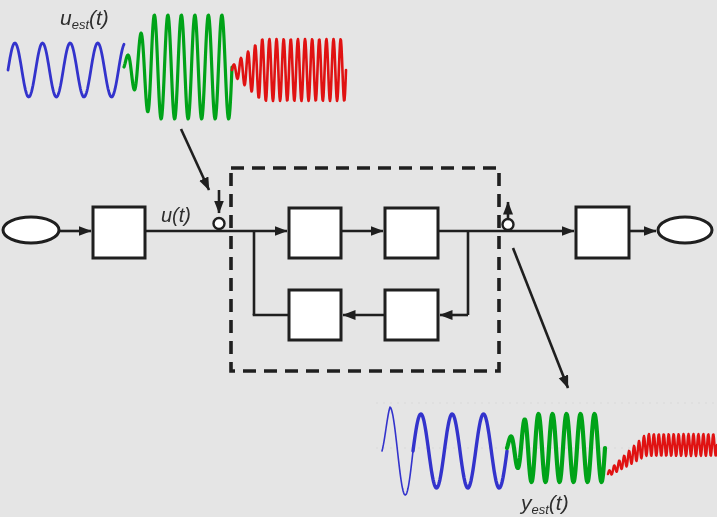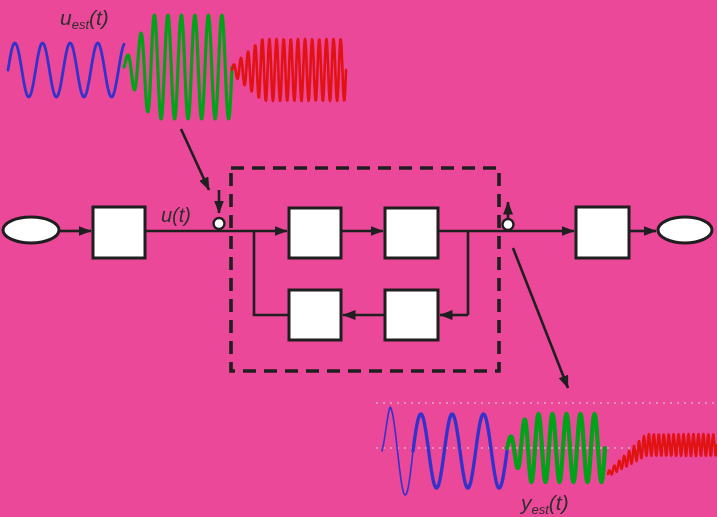--- a/index.html
+++ b/index.html
@@ -1,16 +1,16 @@
 <!DOCTYPE html>
 <html><head>
 <meta charset="utf-8">
 <style>
   html,body{margin:0;padding:0;background:#ffffff;}
-  #stage{position:relative;width:717px;height:517px;background:#ec4899;overflow:hidden;}
+  #stage{position:relative;width:717px;height:517px;background:#e5e5e5;overflow:hidden;}
   svg{display:block;font-family:"Liberation Sans","DejaVu Sans",sans-serif;}
   .sig-label{fill:#2e2e2e;font-style:italic;font-size:21px;}
   .sig-label .sub{font-size:13px;}
   .inline-label{fill:#2e2e2e;font-style:italic;font-size:20px;}
 </style>
 </head>
 <body>
 
 <div id="stage">
   <svg id="scene" width="717" height="517" viewBox="0 0 717 517">

